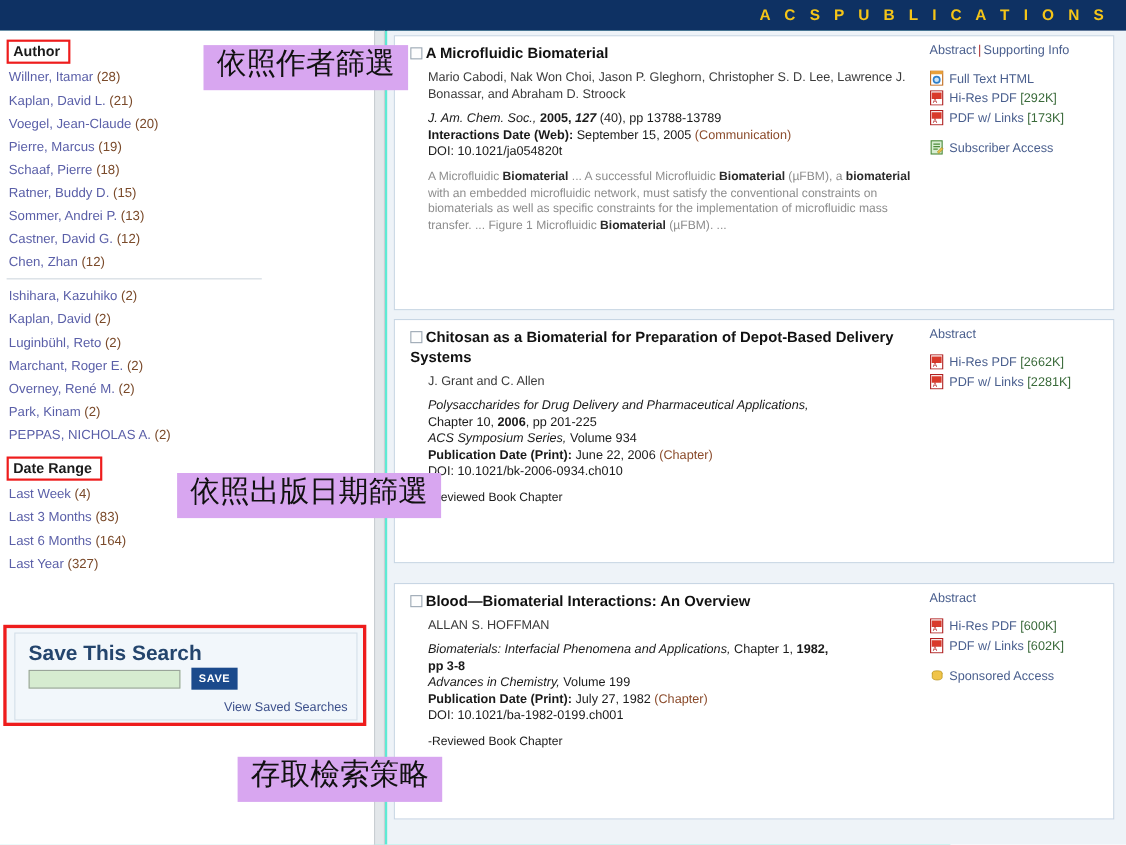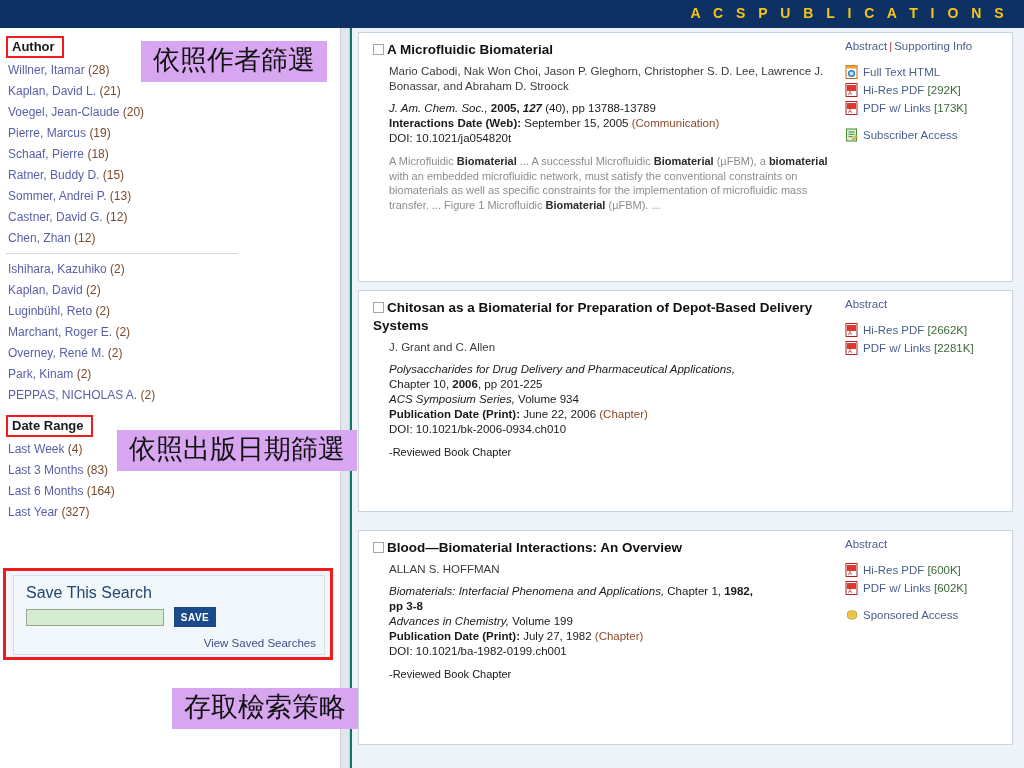--- a/index.html
+++ b/index.html
@@ -6,21 +6,21 @@
   html, body {
     margin: 0; padding: 0;
     width: 1024px; height: 768px;
     overflow: hidden;
     background: #ffffff;
     font-family: "Liberation Sans", sans-serif;
   }
   #root {
     position: relative;
     width: 864px; height: 768px;
-    background: #0f766e;
+    background: #5eead4;
   }
 
   
   .banner {
     position: absolute; left: 0; top: 0;
     width: 1024px; height: 28px;
     background: #0e3163;
   }
   .banner-title {
     position: absolute; right: 16px; top: 5px;
@@ -85,21 +85,21 @@
     background: #f2f7fb;
   }
   .save-box-inner {
     position: absolute; left: 7px; top: 4px;
     width: 312px; height: 80px;
     border: 1px solid #d4dfe9;
     background: #f2f7fb;
   }
   .save-title {
     position: absolute; left: 12px; top: 8px;
-    font-size: 16px; font-weight: normal; color: #24456d; text-align: center;
+    font-size: 19px; font-weight: bold; color: #24456d; text-align: center;
   }
   .save-input {
     position: absolute; left: 12px; top: 33px;
     width: 138px; height: 17px;
     border: 1px solid #9aa59a;
     background: #d6ecd0;
     font-size: 11px;
     padding: 0 3px;
     outline: none;
     font-family: "Liberation Sans", sans-serif;
@@ -210,24 +210,25 @@
   }
   .dl-row .sz { color: #3a6a3a; }
   .dl-row.gap { margin-top: 9px; }
   .ico { display: inline-block; width: 14px; height: 14px; vertical-align: -3px; margin-right: 4px; }
 
   
   .anno {
     position: absolute;
     background: #d8a6f0;
     color: #111111;
-    font-family: Liberation Serif, serif;
+    font-family: Liberation Mono, monospace;
     line-height: 1;
     white-space: nowrap;
     z-index: 40;
+    margin-left: 44px;
   }
   #anno-author { left: 141px; top: 41px; padding: 6px 12px 8px 12px; font-size: 27px; }
   #anno-date   { left: 117px; top: 430px; padding: 6px 12px 8px 12px; font-size: 27px; }
   #anno-save   { left: 172px; top: 688px; padding: 6px 12px 8px 12px; font-size: 27px; }
 </style>
 </head>
 <body>
 
 <div id="root">
 

